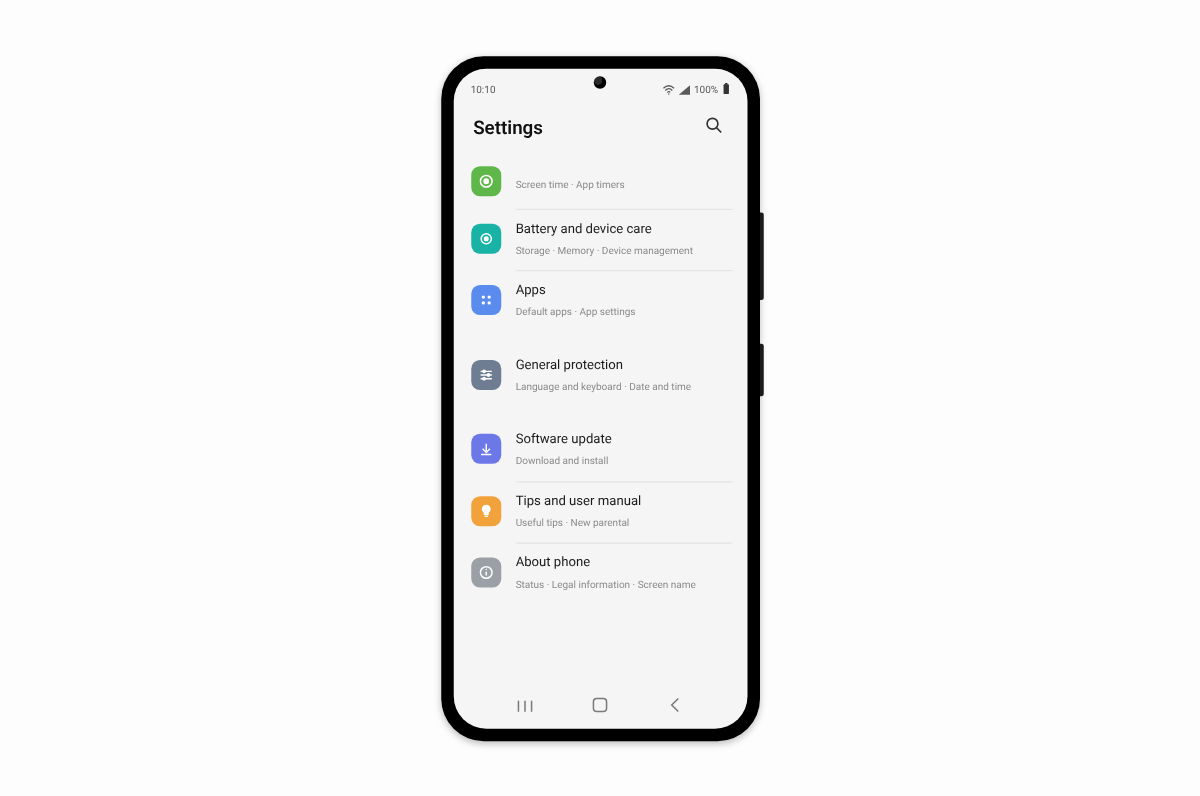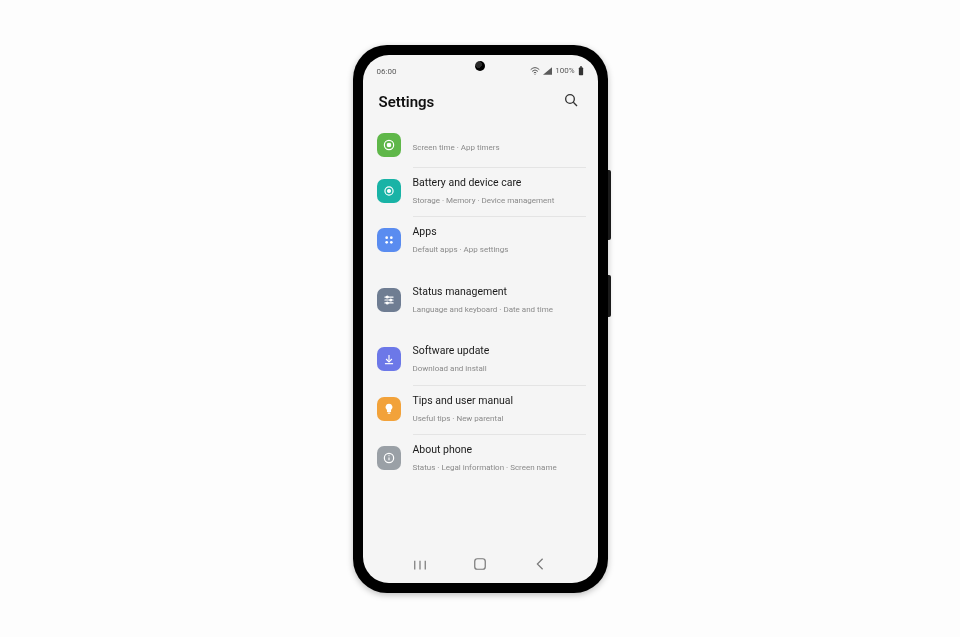--- a/index.html
+++ b/index.html
@@ -63,21 +63,21 @@
     height: 22px;
     display: flex;
     align-items: flex-end;
     padding: 0 14px 1px 14px;
     font-size: 8px;
     color: #5a5a5a;
     position: relative;
   }
   .statusbar .time { flex: 0 0 auto; }
   .statusbar .spacer { flex: 1; }
-  .statusbar .right { display: flex; align-items: center; gap: 3px; }
+  .statusbar .right { display: flex; align-items: flex-end; gap: 3px; }
   .statusbar svg { display: block; }
 
   
   .header {
     display: flex;
     align-items: center;
     justify-content: space-between;
     padding: 14px 16px 10px 16px;
   }
   .header-title {
@@ -151,21 +151,21 @@
 <body>
 
 <div class="phone">
   <div class="side-btn vol"></div>
   <div class="side-btn pwr"></div>
   <div class="bezel-inner">
     <div class="camera"></div>
     <div class="screen">
 
       <div class="statusbar">
-        <span class="time">06:00</span>
+        <span class="time">10:10</span>
         <span class="spacer"></span>
         <span class="right">
           <span>
             <svg width="10" height="8" viewBox="0 0 14 11" fill="none" stroke="#5a5a5a" stroke-width="1.4">
               <path d="M1 3.5 Q7 -2 13 3.5"></path>
               <path d="M3 6 Q7 2 11 6"></path>
               <path d="M5.3 8.2 Q7 6.5 8.7 8.2"></path>
               <circle cx="7" cy="10" r="0.8" fill="#5a5a5a" stroke="none"></circle>
             </svg>
           </span>
@@ -245,21 +245,21 @@
             <svg viewBox="0 0 24 24" fill="none" stroke="#fff" stroke-width="2" stroke-linecap="round">
               <line x1="5" y1="7" x2="19" y2="7"></line>
                 <line x1="5" y1="12" x2="19" y2="12"></line>
                 <line x1="5" y1="17" x2="19" y2="17"></line>
               <circle cx="9" cy="7" r="1.6" fill="#fff"></circle>
                 <circle cx="15" cy="12" r="1.6" fill="#fff"></circle>
                 <circle cx="9" cy="17" r="1.6" fill="#fff"></circle>
             </svg>
           </div>
           <div class="txt">
-            <div class="title">Status management</div>
+            <div class="title">General protection</div>
             <div class="sub">Language and keyboard  ·  Date and time</div>
           </div>
         </div>
 
 
         <div class="group-sep"></div>
 
         <div class="item">
           <div class="icon" style="background:#6c78e8">
             <svg viewBox="0 0 24 24" fill="none" stroke="#fff" stroke-width="2">

